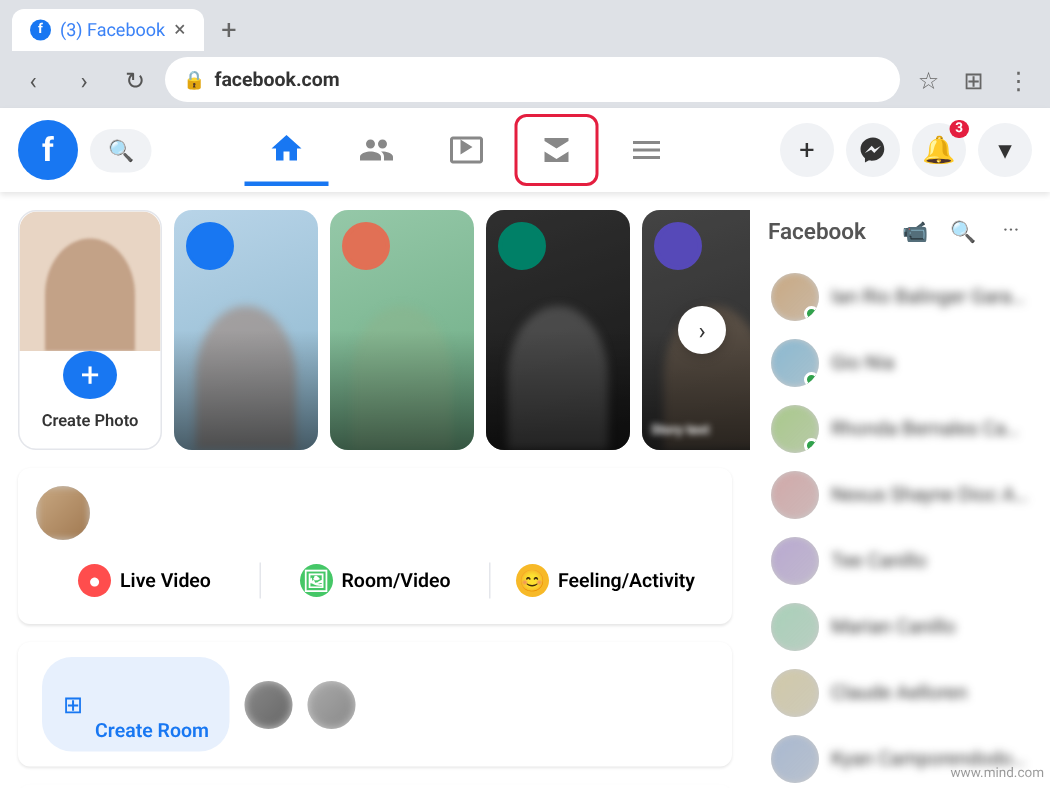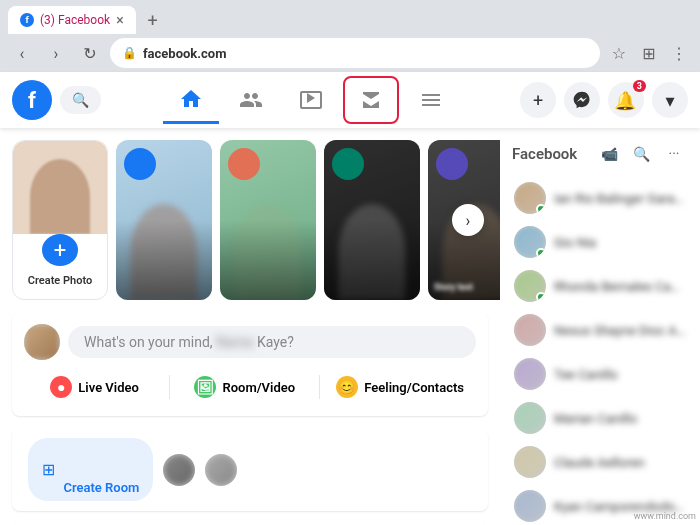--- a/index.html
+++ b/index.html
@@ -3,21 +3,21 @@
   <meta charset="utf-8">
   <style>
     * { margin: 0; padding: 0; box-sizing: border-box; }
     body { width: 700px; height: 525px; font-family: -apple-system, BlinkMacSystemFont, 'Segoe UI', Roboto, sans-serif; overflow: hidden; background: #f0f2f5; }
 
     
     .browser-chrome { background: #dee1e6; width: 700px; }
     .tab-bar { display: flex; align-items: center; padding: 6px 8px 0; gap: 4px; background: #dee1e6; }
     .tab { display: flex; align-items: center; background: white; border-radius: 8px 8px 0 0; padding: 6px 12px; gap: 6px; font-size: 12px; color: #333; max-width: 180px; }
     .tab-favicon { width: 14px; height: 14px; background: #1877f2; border-radius: 50%; display: flex; align-items: center; justify-content: center; color: white; font-size: 9px; font-weight: bold; }
-    .tab-title { font-size: 12px; color: #be185d; white-space: nowrap; }
+    .tab-title { font-size: 12px; color: #3b82f6; white-space: nowrap; }
     .tab-close { margin-left: auto; color: #666; font-size: 14px; cursor: pointer; }
     .new-tab-btn { width: 26px; height: 26px; display: flex; align-items: center; justify-content: center; border-radius: 50%; color: #666; font-size: 18px; cursor: pointer; }
     .browser-controls { display: flex; align-items: center; padding: 4px 8px; gap: 6px; background: #dee1e6; }
     .nav-btn { width: 28px; height: 28px; display: flex; align-items: center; justify-content: center; border-radius: 50%; color: #555; font-size: 16px; cursor: pointer; }
     .address-bar { flex: 1; display: flex; align-items: center; background: white; border-radius: 20px; padding: 4px 12px; gap: 6px; height: 30px; }
     .lock-icon { color: #555; font-size: 12px; }
     .url-text { font-size: 13px; color: #333; font-weight: bold; }
     .browser-actions { display: flex; align-items: center; gap: 4px; }
     .star-btn, .ext-btn { width: 26px; height: 26px; display: flex; align-items: center; justify-content: center; color: #666; font-size: 16px; cursor: pointer; }
 
@@ -223,40 +223,35 @@
         </div>
 
         <div class="next-btn">›</div>
       </div>
 
       <div class="create-post">
         <div class="create-post-top">
           <div class="post-avatar">
             <div class="post-avatar-blur" style="background: linear-gradient(135deg, #c8a882, #a07850);"></div>
           </div>
-          <div class="post-input">
-            <span>
-              <span>What's on your mind,</span> <span style="filter:blur(4px);">Name</span> <span>Kaye?</span>
-            </span>
-          </div>
         </div>
         <div class="create-post-actions">
           <div class="post-action">
             <div class="action-icon live-icon">●</div>
             <span>Live Video</span>
           </div>
           <div class="divider-v"></div>
           <div class="post-action">
             <div class="action-icon photo-icon">🖼</div>
             <span>Room/Video</span>
           </div>
           <div class="divider-v"></div>
           <div class="post-action">
             <div class="action-icon feel-icon">😊</div>
-            <span>Feeling/Contacts</span>
+            <span>Feeling/Activity</span>
           </div>
         </div>
       </div>
 
       <div class="create-room-bar">
         <div class="room-btn">
           <span class="room-btn-icon">⊞</span>
           <span class="room-btn-text">Create Room</span>
         </div>
         <div class="room-avatar">

